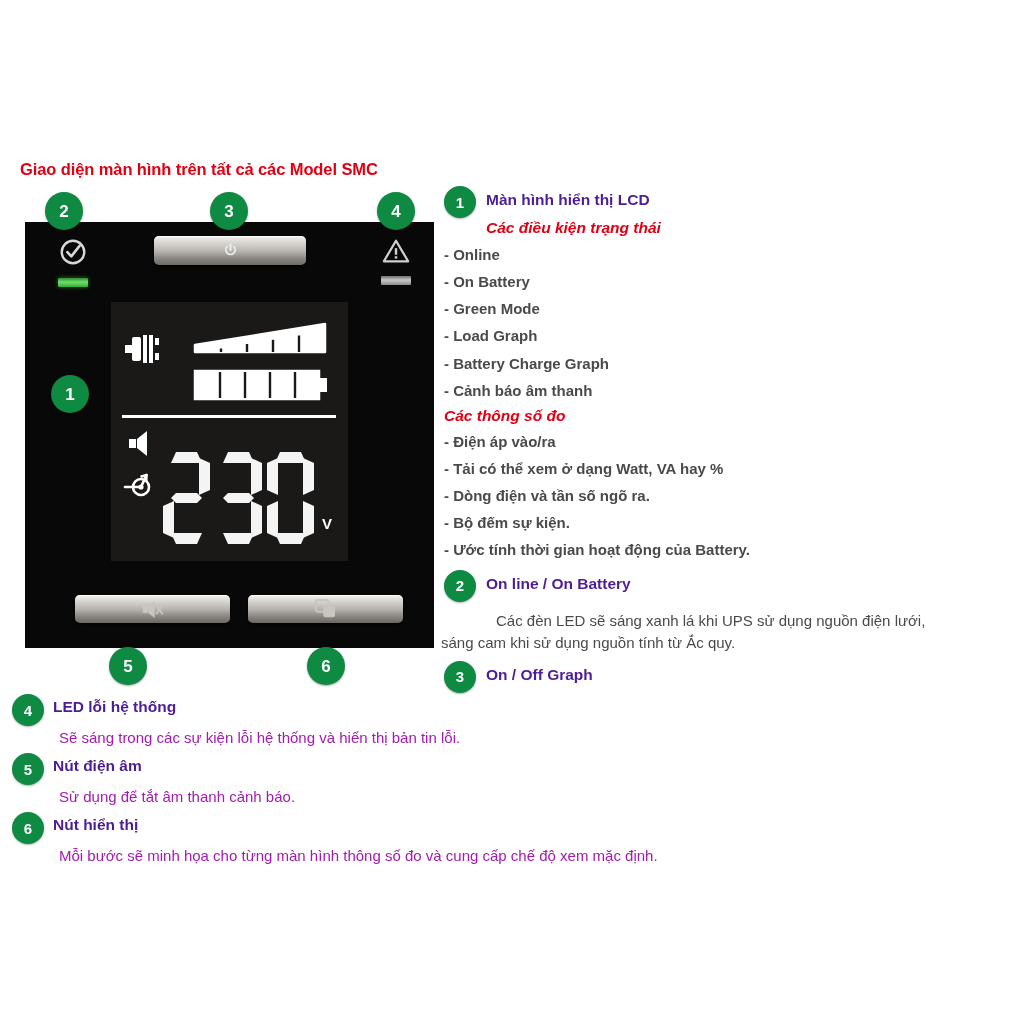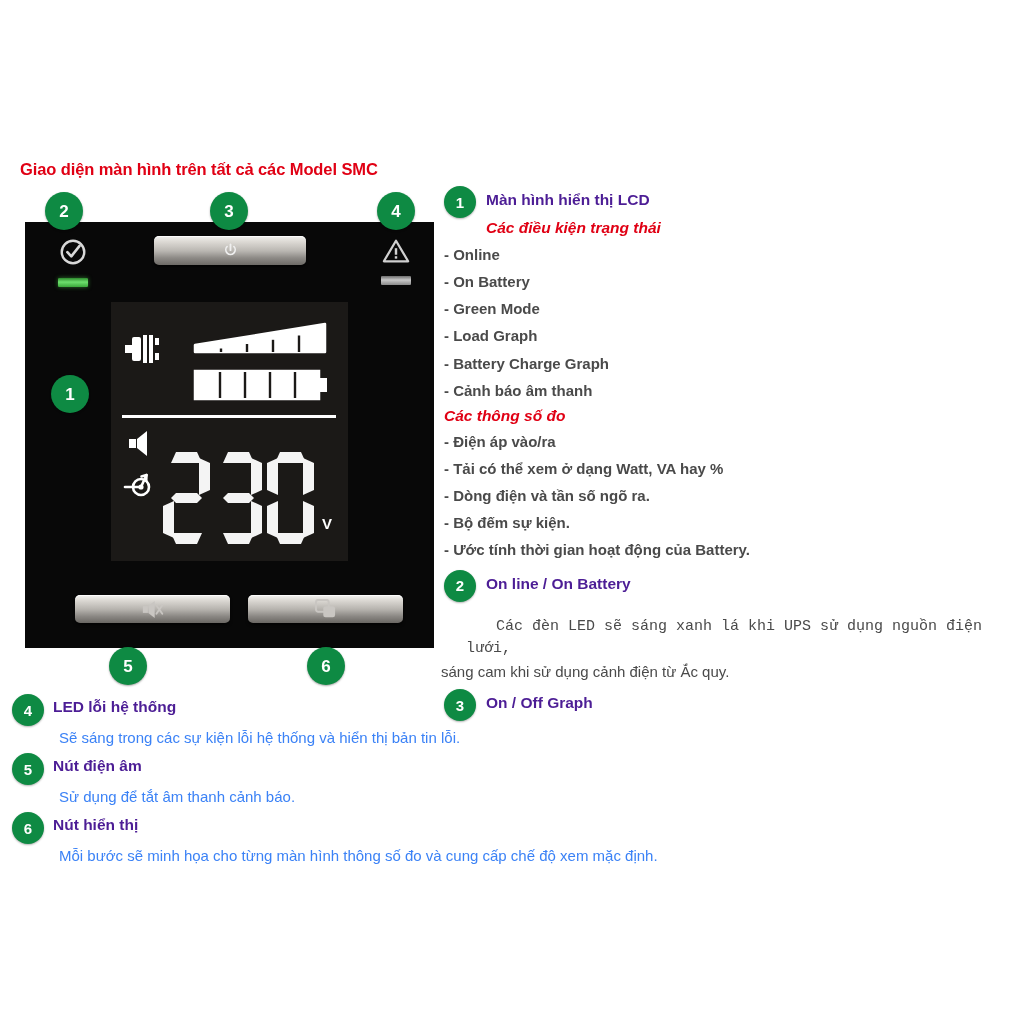--- a/index.html
+++ b/index.html
@@ -292,21 +292,21 @@
     align-items: flex-start;
     gap: 9px;
   }
   .bottom-head-text {
     color: #4c1d95;
     font-weight: bold;
     font-size: 15.5px;
     padding-top: 4px;
   }
   .bottom-body {
-    color: #3b82f6;
+    color: #a21caf;
     font-size: 15px;
     margin-left: 47px;
     margin-top: 1px;
     line-height: 1.4;
   }
 </style>
 </head>
 <body>
 
 <div id="main-title">Giao diện màn hình trên tất cả các Model SMC</div>
@@ -472,22 +472,22 @@
   <div class="bullet">- Điện áp vào/ra</div>
   <div class="bullet">- Tải có thể xem ở dạng Watt, VA hay %</div>
   <div class="bullet">- Dòng điện và tần số ngõ ra.</div>
   <div class="bullet">- Bộ đếm sự kiện.</div>
   <div class="bullet">- Ước tính thời gian hoạt động của Battery.</div>
 
   <div class="sec-head-row" style="margin-top:6px;">
     <div class="badge-inline">2</div>
     <div class="sec-head-text">On line / On Battery</div>
   </div>
-  <div class="para para-indent" style="margin-left:22px; margin-top:14px;font-family:Liberation Mono, monospace;">Các đèn LED sẽ sáng xanh lá khi UPS sử dụng nguồn điện lưới,</div>
-  <div class="para" style="margin-left:-3px;">sáng cam khi sử dụng cảnh điện từ Ắc quy.</div>
+  <div class="para para-indent" style="margin-left:22px; margin-top:8px;">Các đèn LED sẽ sáng xanh lá khi UPS sử dụng nguồn điện lưới,</div>
+  <div class="para" style="margin-left:-3px;">sáng cam khi sử dụng nguồn tính từ Ắc quy.</div>
 
   <div class="sec-head-row" style="margin-top:6px;">
     <div class="badge-inline">3</div>
     <div class="sec-head-text">On / Off Graph</div>
   </div>
 </div>
 
 <div id="bottom-column">
 
   <div class="bottom-block">

